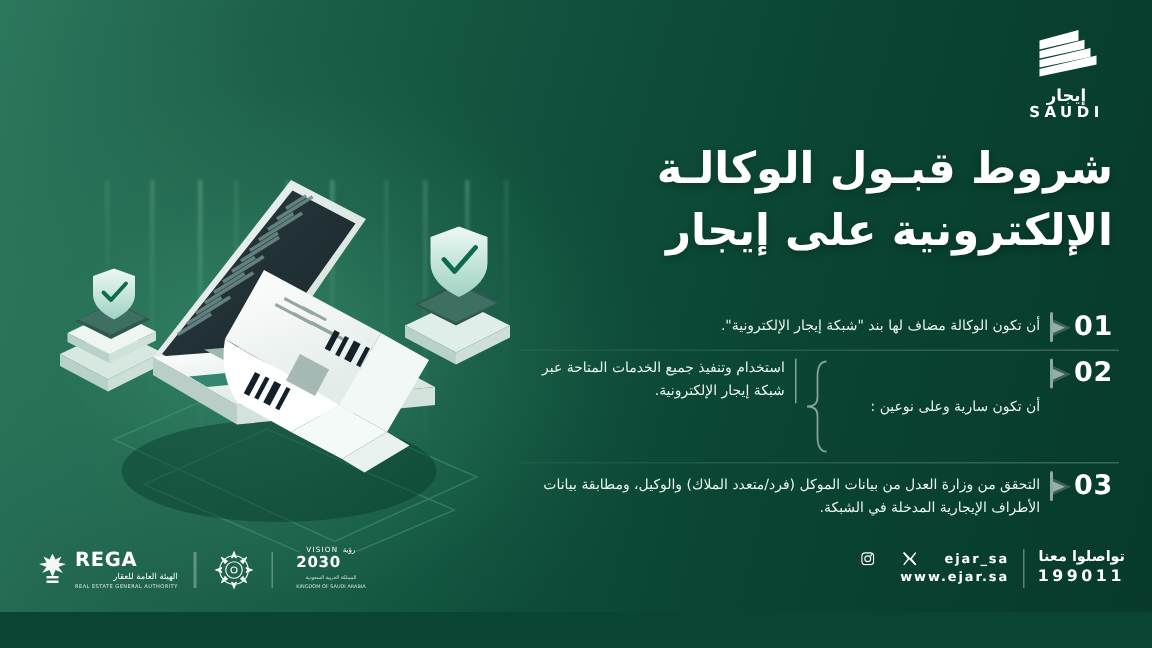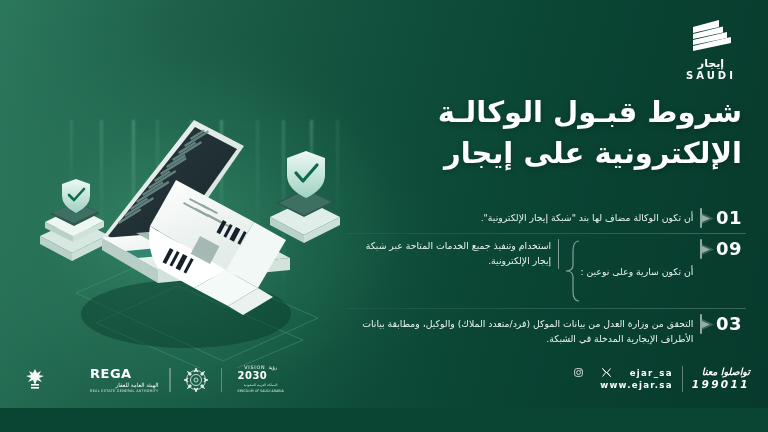--- a/index.html
+++ b/index.html
@@ -60,42 +60,42 @@
     text-align:right; padding-top:3px; flex:1 1 auto;
   }
 
   
   .sub-group { display:flex; align-items:stretch; flex:1 1 auto; padding-top:1px; }
   .sub-items { flex:1 1 auto; display:flex; flex-direction:column; gap:11px; }
   .sub-item { display:flex; align-items:stretch; }
   .sub-bar { width:1.2px; background:rgba(255,255,255,0.5); margin-left:7px; flex:0 0 auto; border-radius:1px; }
   .sub-text { color:#eaf4ef; font-size:9.3px; line-height:1.6; text-align:right; flex:1 1 auto; }
   .brace { flex:0 0 auto; width:16px; margin-left:5px; }
-  .cond2-lead { color:#eaf4ef; font-size:9.3px; line-height:1.6; padding-top:26px; flex:0 0 auto; white-space:nowrap; }
+  .cond2-lead { color:#eaf4ef; font-size:9.3px; line-height:1.6; padding-top:26px; flex:0 0 auto; white-space:nowrap;margin-left:28px; }
 
   
   .footer-left { position:absolute; left:14px; bottom:14px; display:flex; align-items:center; gap:0; direction:ltr; }
-  .logo-cell { display:flex; align-items:center; padding:0 11px;gap:40px; }
+  .logo-cell { display:flex; align-items:center; padding:0 11px; }
   .logo-sep { width:1px; height:24px; background:rgba(255,255,255,0.30); }
 
   .rega-txt { margin-left:5px; }
   .rega-name { color:#fff; font-size:13px; font-weight:bold; letter-spacing:0.5px; line-height:1; }
   .rega-ar { color:#fff; font-size:5.6px; line-height:1.35; margin-top:2px; direction:rtl; }
   .rega-en { color:#d8e8e0; font-size:3.4px; letter-spacing:0.3px; line-height:1.3; }
 
   .hp-ar { color:#fff; font-size:8.4px; font-weight:bold; line-height:1.1; direction:rtl; text-align:center; }
   .hp-en { color:#fff; font-size:4.6px; letter-spacing:1px; line-height:1.4; text-align:center; margin-top:1px; }
 
   .v30-txt { margin-left:4px; text-align:center; }
   .v30-top { color:#fff; font-size:4.8px; letter-spacing:0.8px; line-height:1; display:flex; gap:3px; justify-content:center; }
   .v30-num { color:#fff; font-size:10px; font-weight:bold; line-height:1; letter-spacing:0.5px; display:flex; align-items:center; gap:0px; }
   .v30-sub { color:#cfe3da; font-size:3.3px; line-height:1.35; margin-top:2px; }
 
   .footer-right { position:absolute; right:18px; bottom:16px; display:flex; align-items:center; direction:ltr; gap:9px; }
-  .contact-block { text-align:right; direction:rtl;font-style:italic; }
+  .contact-block { text-align:right; direction:rtl; }
   .contact-label { color:#ffffff; font-size:9.6px; font-weight:bold; line-height:1.25; }
   .contact-num { color:#ffffff; font-size:10.5px; font-weight:bold; letter-spacing:2.4px; line-height:1.3; direction:ltr; }
   .fr-sep { width:1px; height:26px; background:rgba(255,255,255,0.35); }
   .social-block { text-align:right; direction:ltr; }
   .social-row { display:flex; align-items:center; gap:19px; justify-content:flex-end; }
   .social-handle { color:#ffffff; font-size:8.6px; letter-spacing:1.3px; font-weight:bold; line-height:1.4; }
   .social-web { color:#ffffff; font-size:8.6px; letter-spacing:1.3px; font-weight:bold; line-height:1.4; text-align:right; }
 
   
   .illus { position:absolute; left:18px; top:118px; width:350px; height:250px; }
@@ -274,21 +274,21 @@
           <path d="M0 2 L8 5.5 L0 9 Z" fill="#ffffff" opacity="0.55"></path>
         </svg>
         <div class="vbar"></div>
       </div>
       <div class="cond-text">أن تكون الوكالة مضاف لها بند "شبكة إيجار الإلكترونية".</div>
     </div>
     <div class="divider"></div>
 
     <div class="cond-row">
       <div class="num-wrap">
-        <span class="num">09</span>
+        <span class="num">02</span>
         <svg class="num-arrow" viewBox="0 0 12 11">
           <path d="M0 0 L12 5.5 L0 11 Z" fill="#ffffff" opacity="0.22"></path>
           <path d="M0 2 L8 5.5 L0 9 Z" fill="#ffffff" opacity="0.55"></path>
         </svg>
         <div class="vbar"></div>
       </div>
       <div class="sub-group">
         <div class="cond2-lead">أن تكون سارية وعلى نوعين :</div>
         <svg class="brace" viewBox="0 0 16 64" preserveAspectRatio="none">
           <path d="M15 2 Q9 2 9 12 L9 26 Q9 32 2 32 Q9 32 9 38 L9 52 Q9 62 15 62" stroke="rgba(255,255,255,0.5)" stroke-width="1.2" fill="none"></path>

